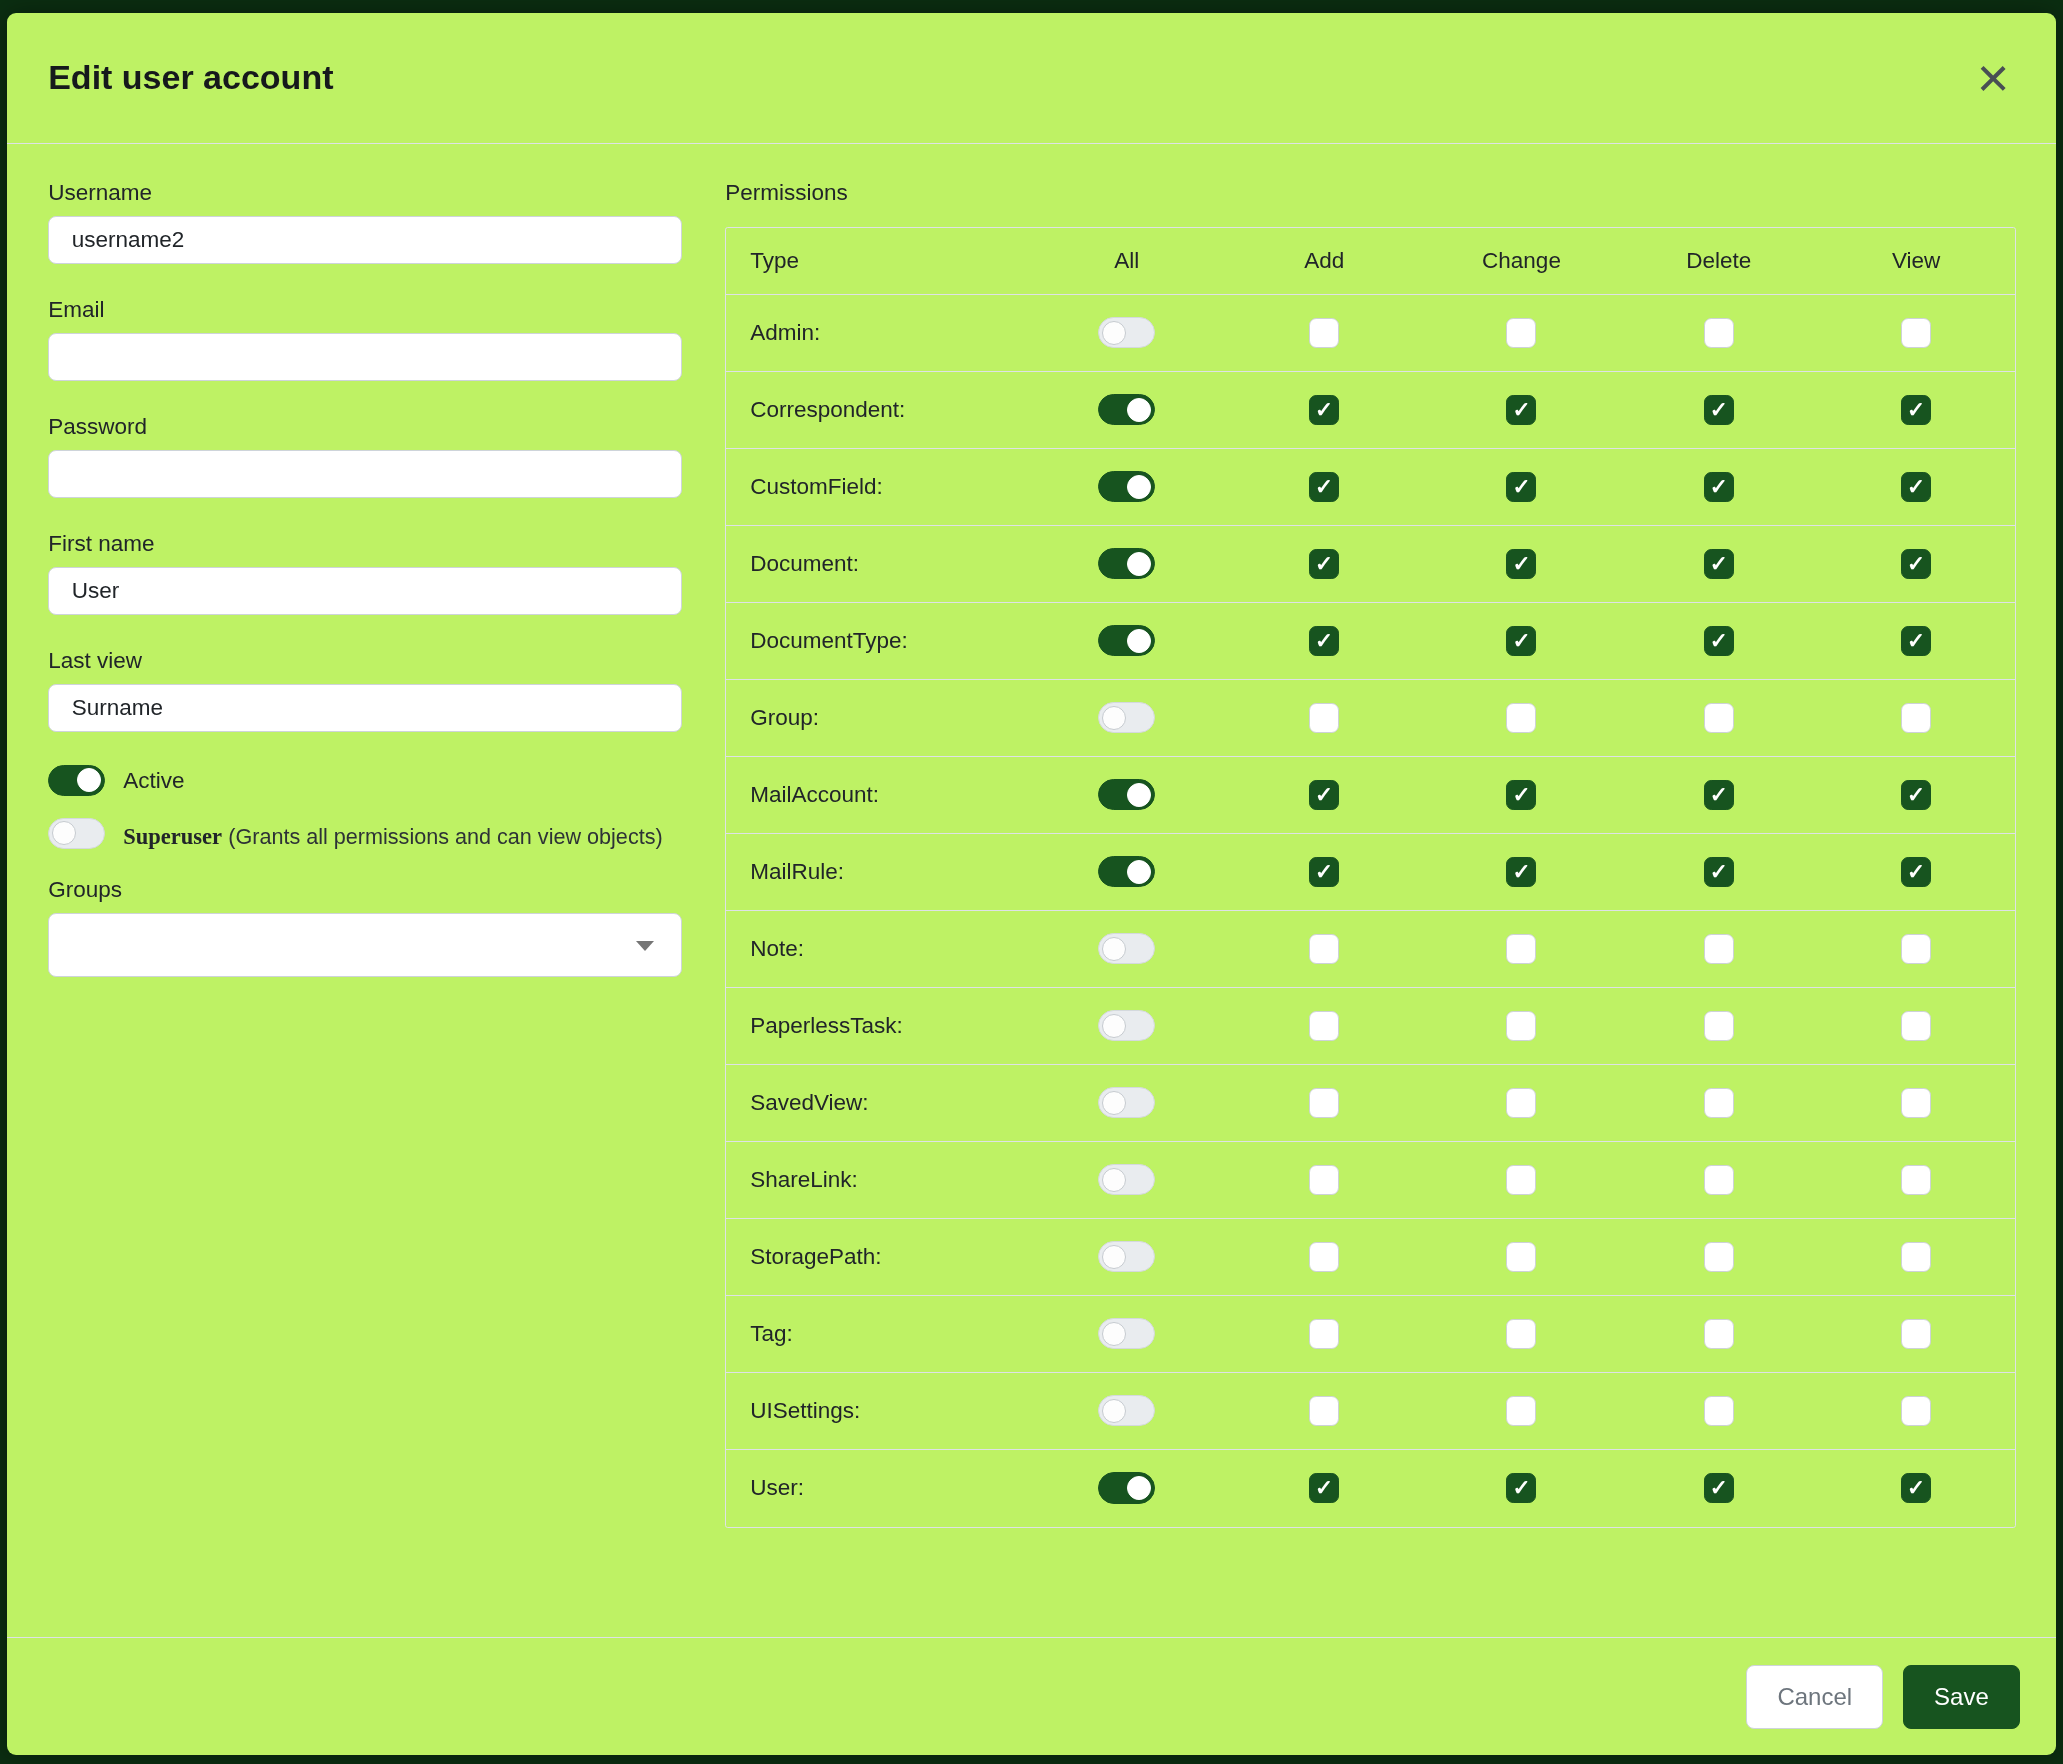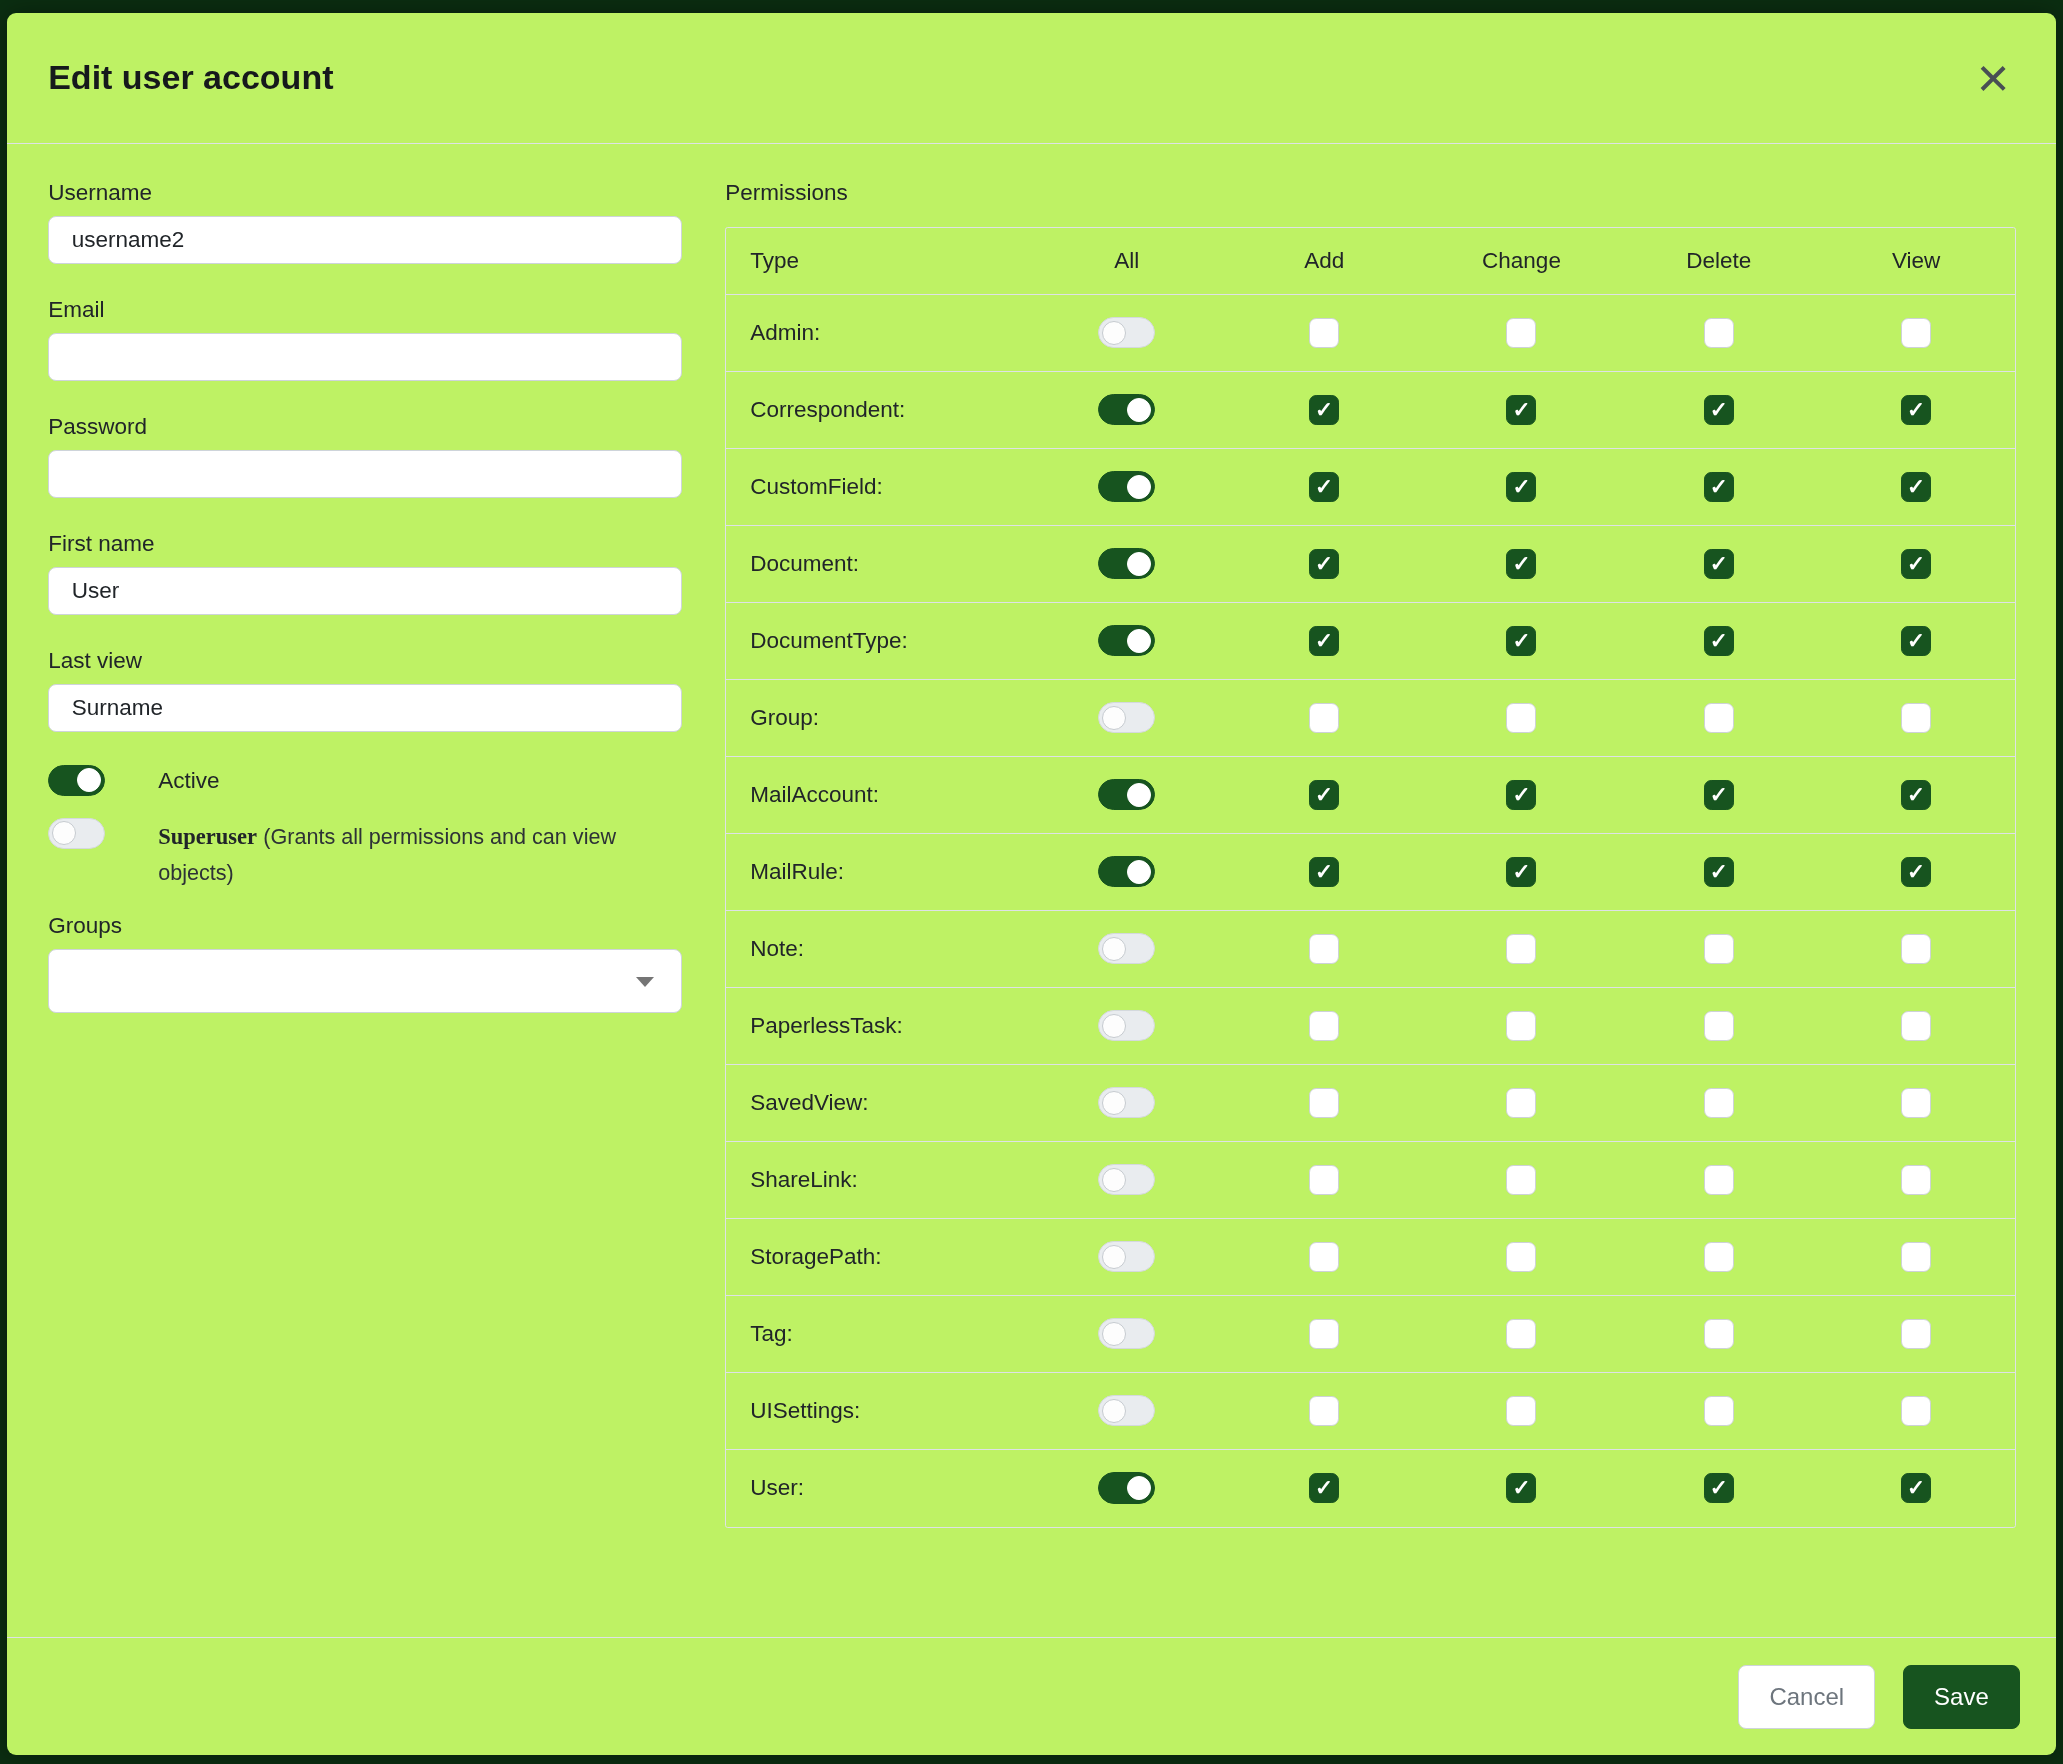--- a/index.html
+++ b/index.html
@@ -58,21 +58,21 @@
     position: relative; cursor: pointer; flex: none;
   }
   .toggle .knob {
     width: 24px; height: 24px; border-radius: 50%;
     background: #fdfdfd; border: 0.9px solid #c6cbd0;
     position: absolute; top: 2.7px; left: 2.7px;
   }
   .toggle.on { background: #17541f; border-color: #17541f; }
   .toggle.on .knob { left: 28px; background: #fff; border-color: #fff; }
 
-  .toggle-row { display: flex; align-items: flex-start; margin-bottom: 21.6px; margin-top: 9px; gap: 35px; }
+  .toggle-row { display: flex; align-items: flex-start; margin-bottom: 21.6px; margin-top: 9px; }
   .toggle-row .row-label { font-size: 22.5px; margin-left: 18px; line-height: 31.5px; }
   .superuser-text { margin-left: 18px; width: 567px; font-size: 22.5px; line-height: 1.6; margin-top: 1.8px; }
   .su-label { font-weight: 700; font-family: Liberation Serif, serif; }
   .su-hint { font-size: 21.6px; color: #2d3236; }
 
   .groups-field { margin-top: 16px; }
   .select-box {
     width: 100%; height: 64px;
     border: 0.9px solid #ced4da; border-radius: 8px;
     position: relative; cursor: pointer; background: #fff;
@@ -109,21 +109,21 @@
   .checkbox.checked {
     background: #17541f; border-color: #17541f;
     color: #fff; font-size: 21.6px; font-weight: 700; line-height: 1;
   }
 
   
   .modal-footer {
     flex: none; height: 118px;
     border-top: 0.9px solid #dee2e6;
     display: flex; align-items: center; justify-content: flex-end;
-    gap: 28px; padding: 0 36px;
+    gap: 20px; padding: 0 36px;
   }
   .btn { height: 64px; border-radius: 8px; font-size: 24px; font-family: inherit; cursor: pointer; padding: 0 30px; }
   .btn-cancel { background: #fff; color: #6d757d; border: 0.9px solid #ced4da; }
   .btn-save { background: #17541f; color: #fff; border: 0.9px solid #17541f; }
 </style>
 </head>
 <body>
 
 <div class="modal">
 

